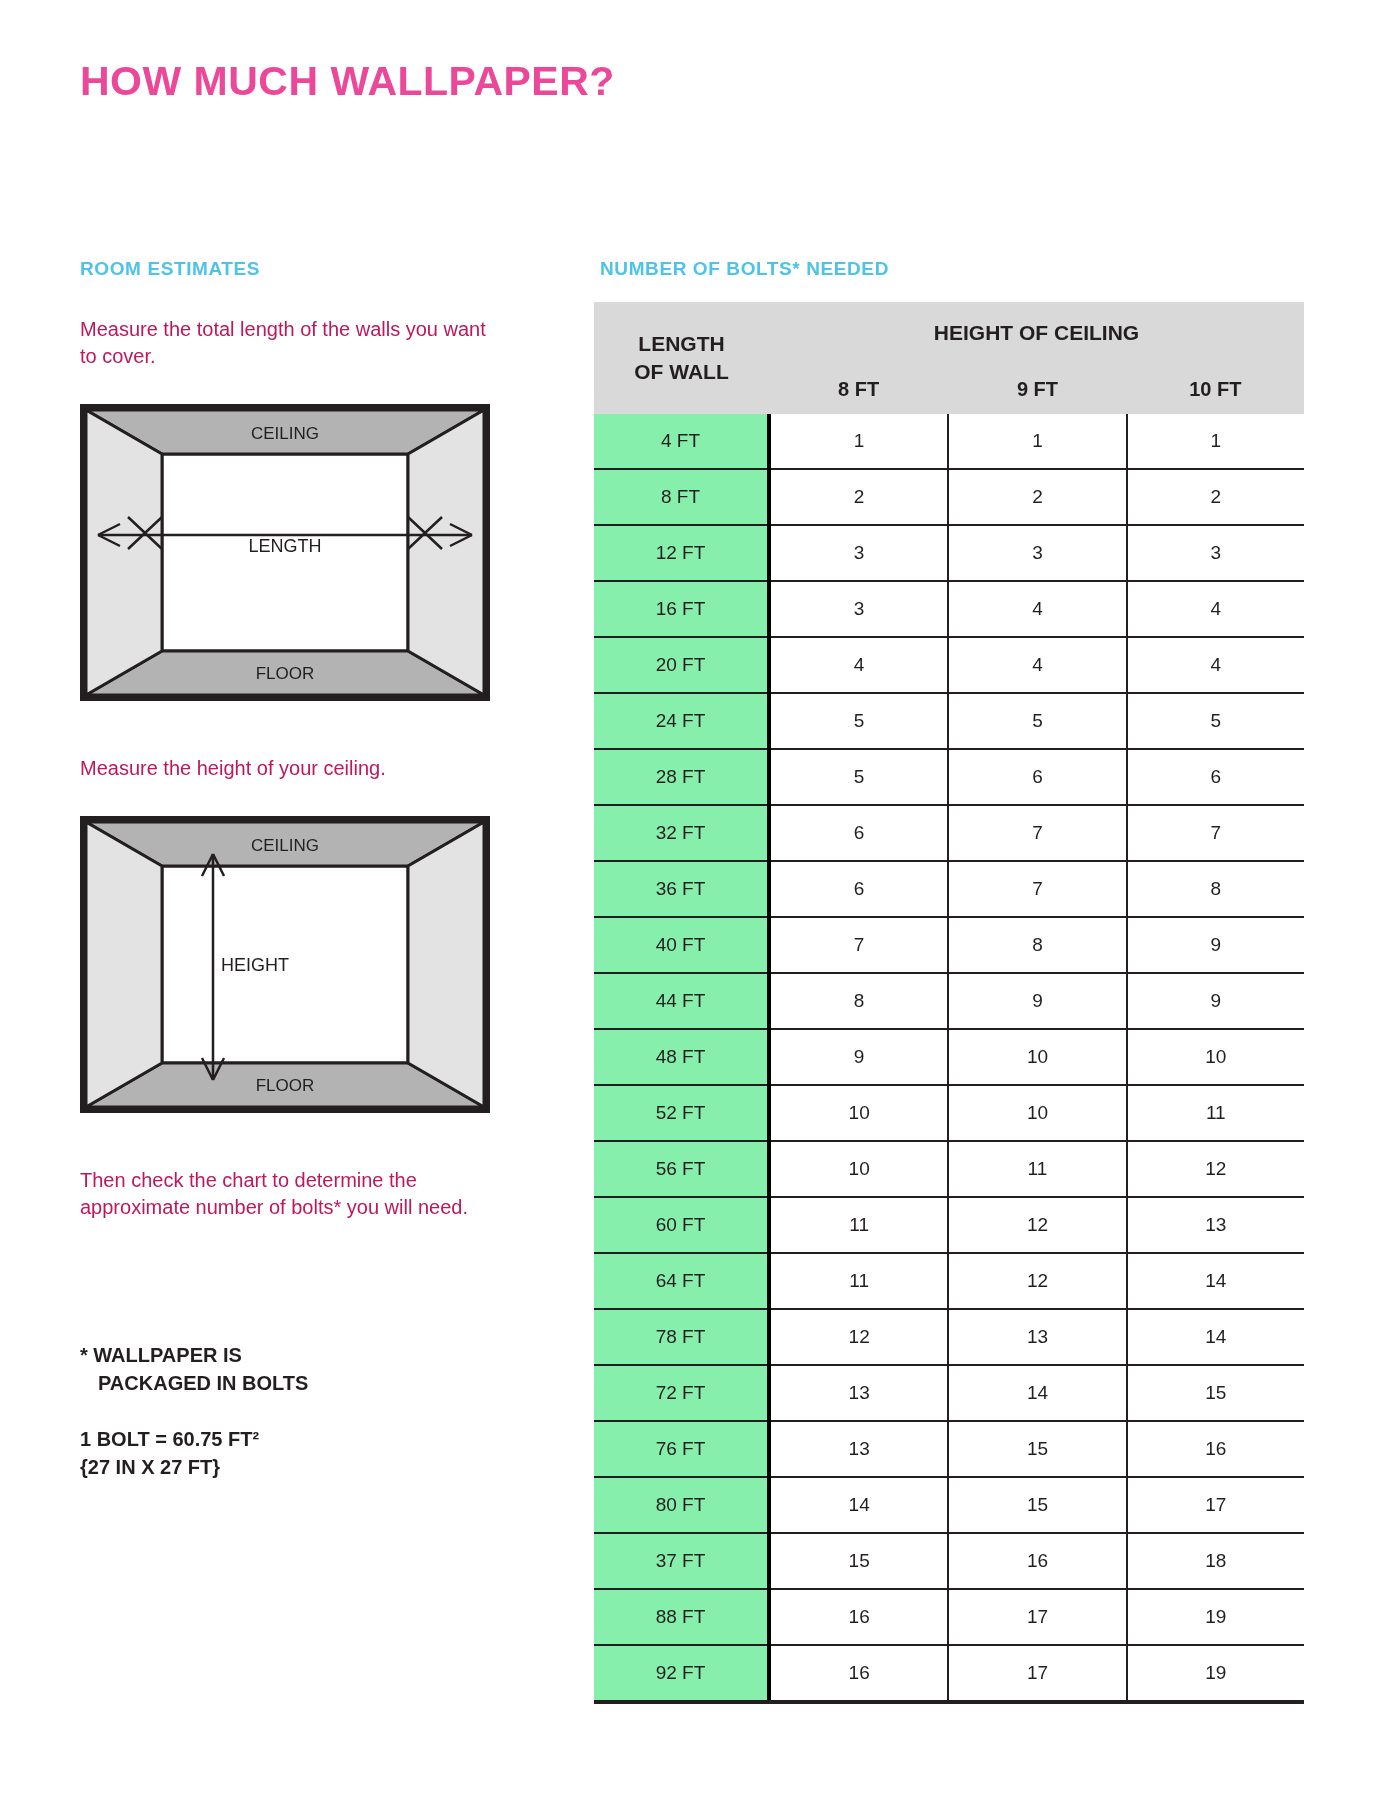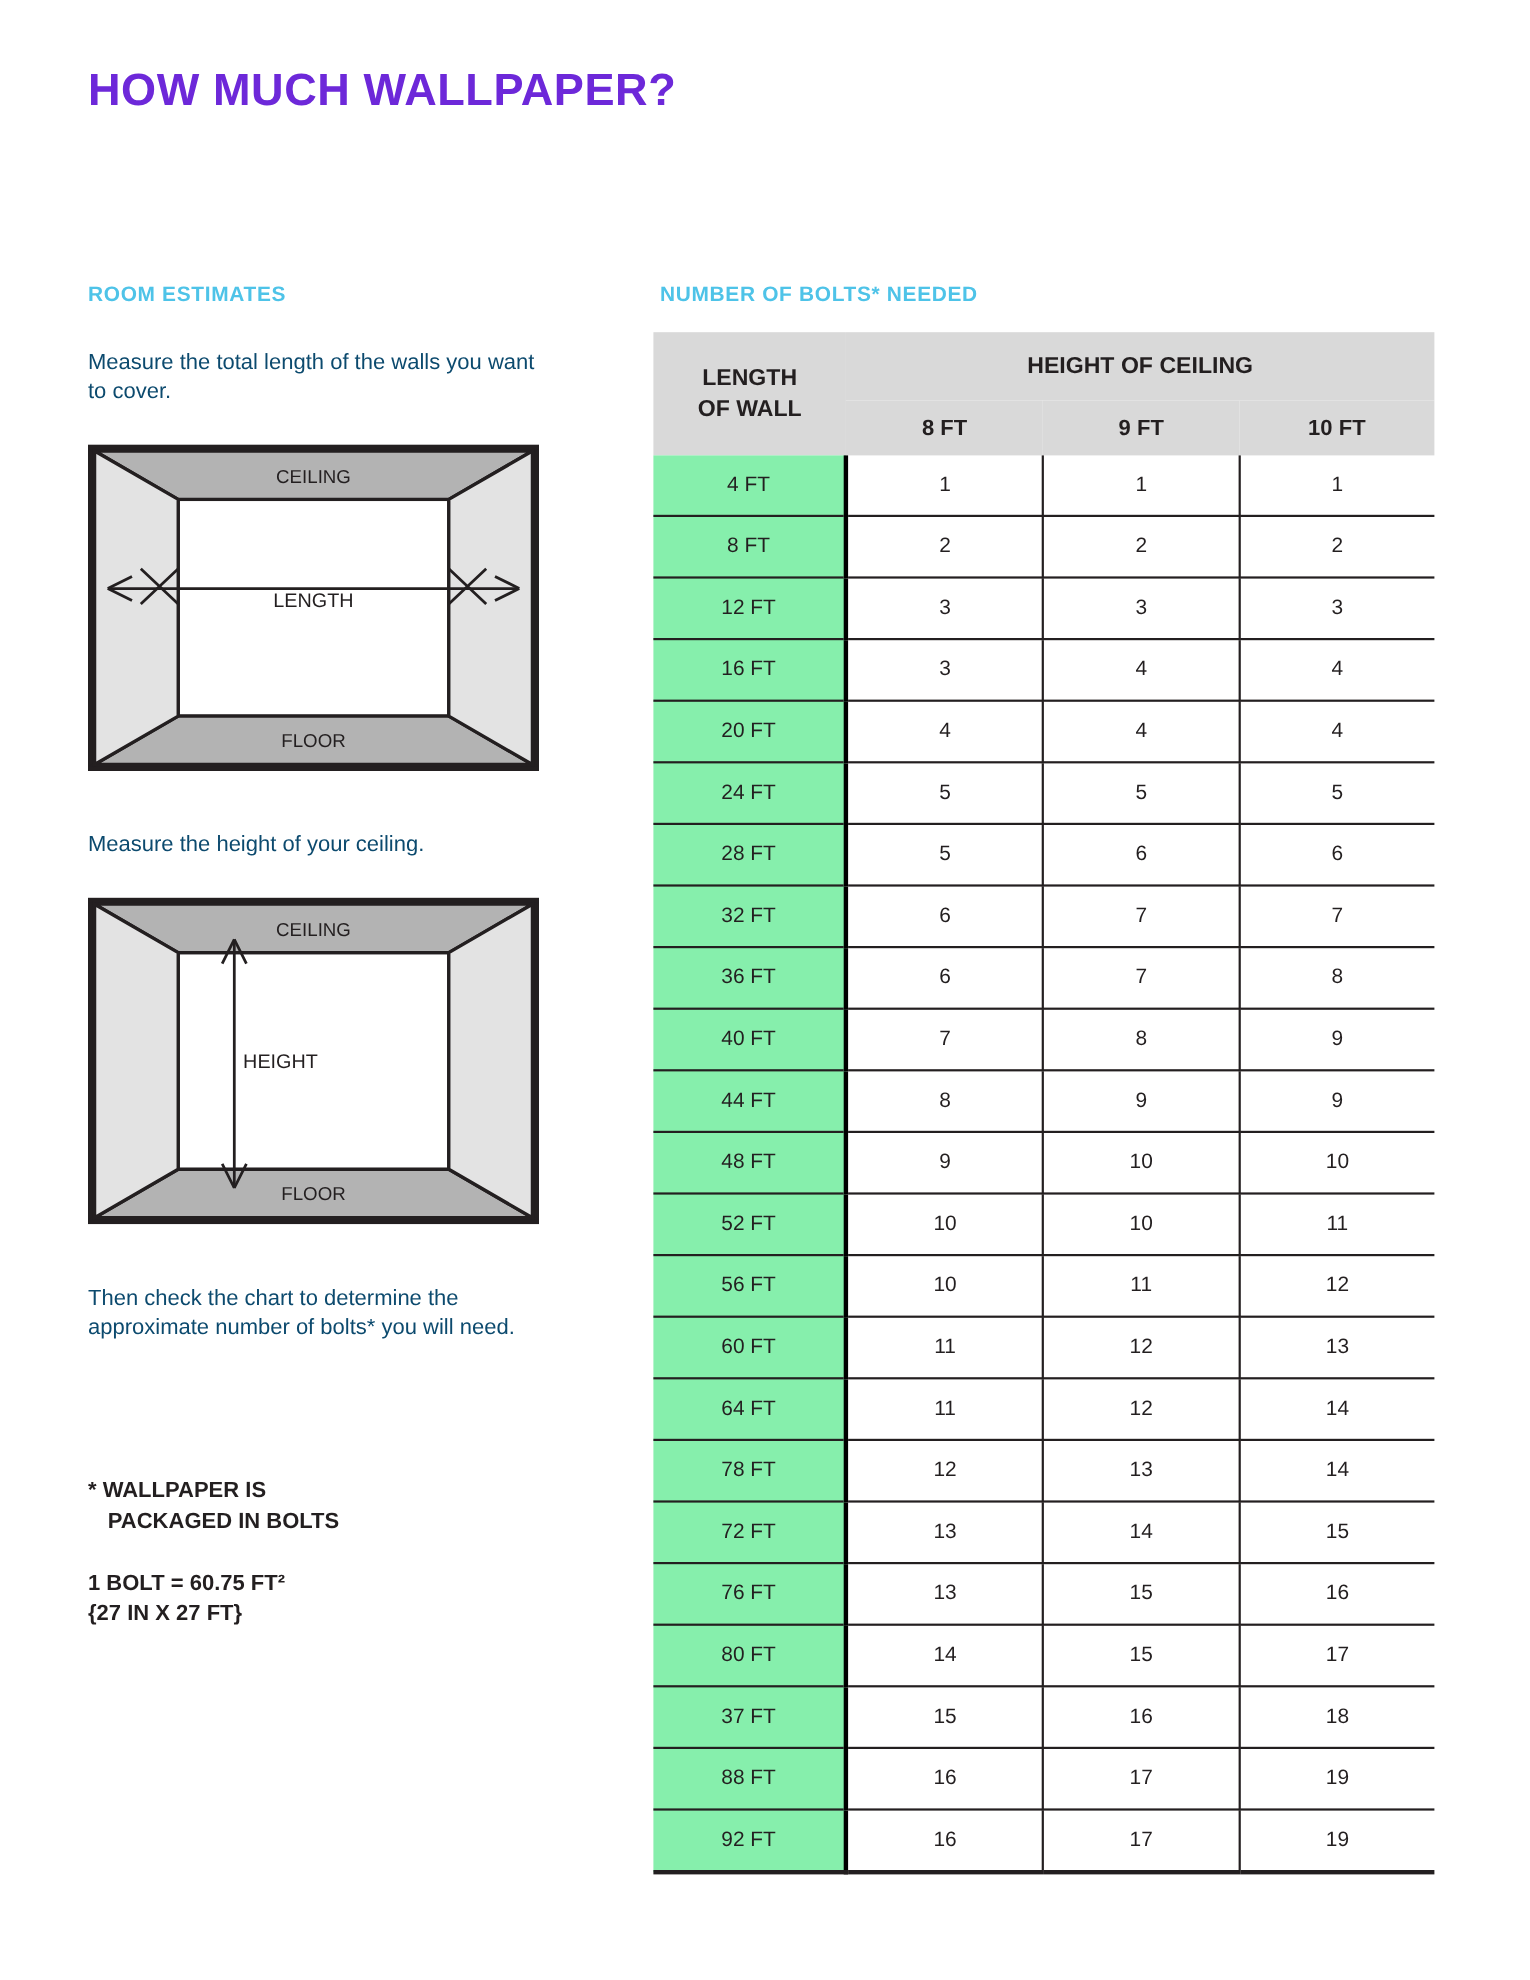--- a/index.html
+++ b/index.html
@@ -17,41 +17,41 @@
   }
 
   
   .page-title {
     position: absolute;
     left: 80px;
     top: 58px;
     font-size: 41px;
     font-weight: bold;
     letter-spacing: 0.5px;
-    color: #6d28d9;
+    color: #ec4899;
   }
 
   
   .left-col {
     position: absolute;
     left: 80px;
     top: 258px;
     width: 420px;
   }
   .section-heading {
     font-size: 19px;
     font-weight: bold;
     letter-spacing: 0.6px;
     color: #4ec3e8;
     margin: 0 0 36px 0;
   }
   .body-text {
     font-size: 20px;
     line-height: 27px;
-    color: #0c4a6e;
+    color: #be185d;
     margin: 0;
   }
 
   
   .room-fig {
     margin-top: 34px;
     width: 410px;
     height: 297px;
     position: relative;
   }

